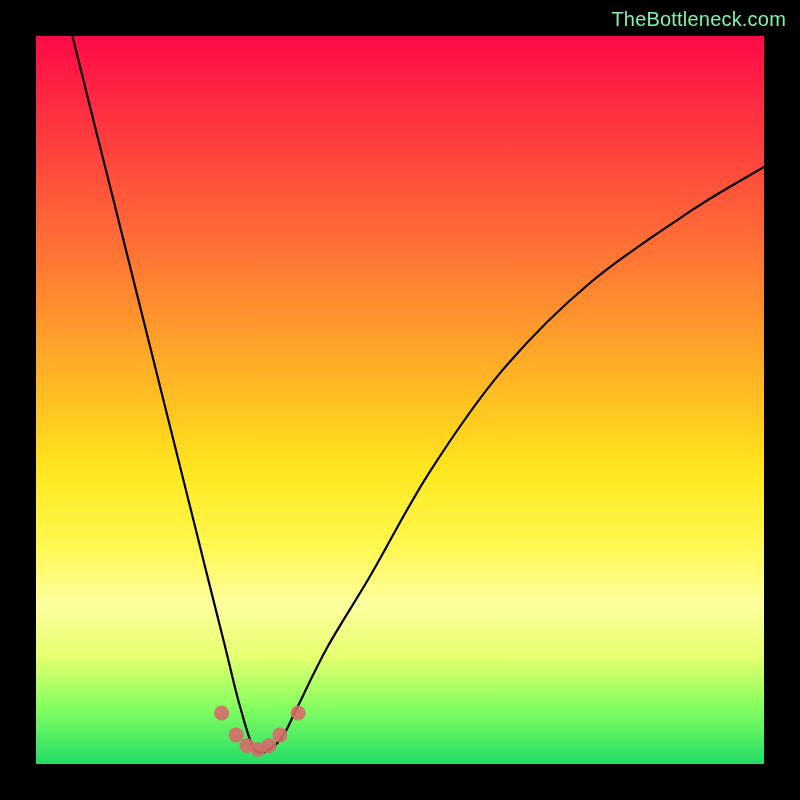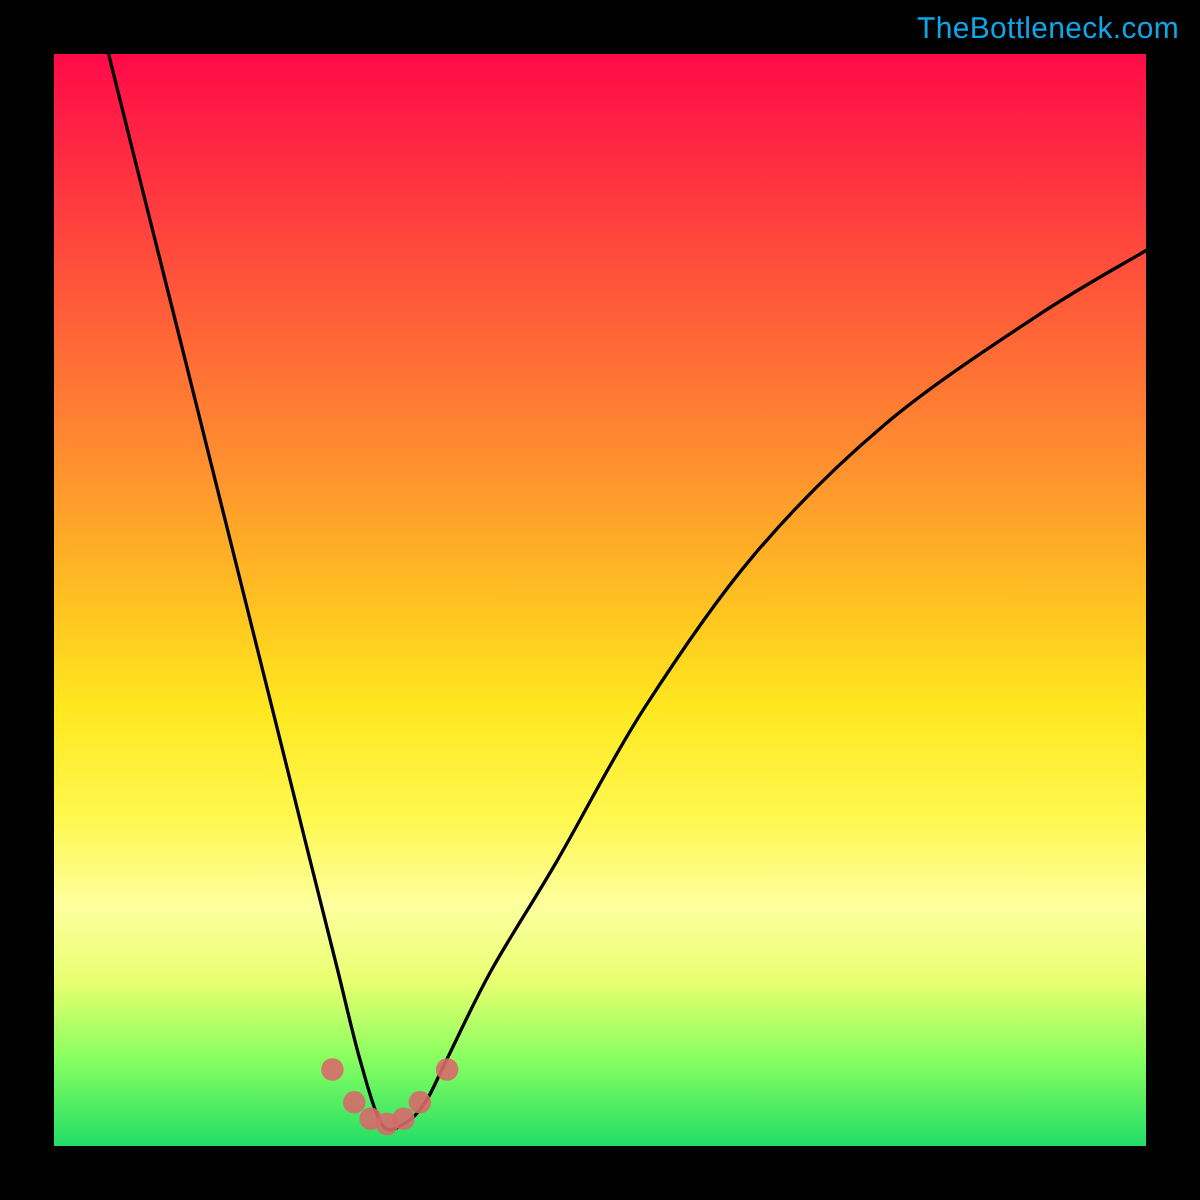--- a/index.html
+++ b/index.html
@@ -36,21 +36,21 @@
       #fdff9e 78%,
       #e8ff70 85%,
       #88ff60 92%,
       #22dd66 100%
     );
   }
   .watermark {
     position: absolute;
     top: 8px;
     right: 14px;
-    color: #0ea5e9;
+    color: #86efac;
     font-size: 20px;
     font-weight: 500;
     letter-spacing: 0.2px;
     user-select: none;
   }
   svg.curve {
     position: absolute;
     left: 0;
     top: 0;
     width: 728px;

